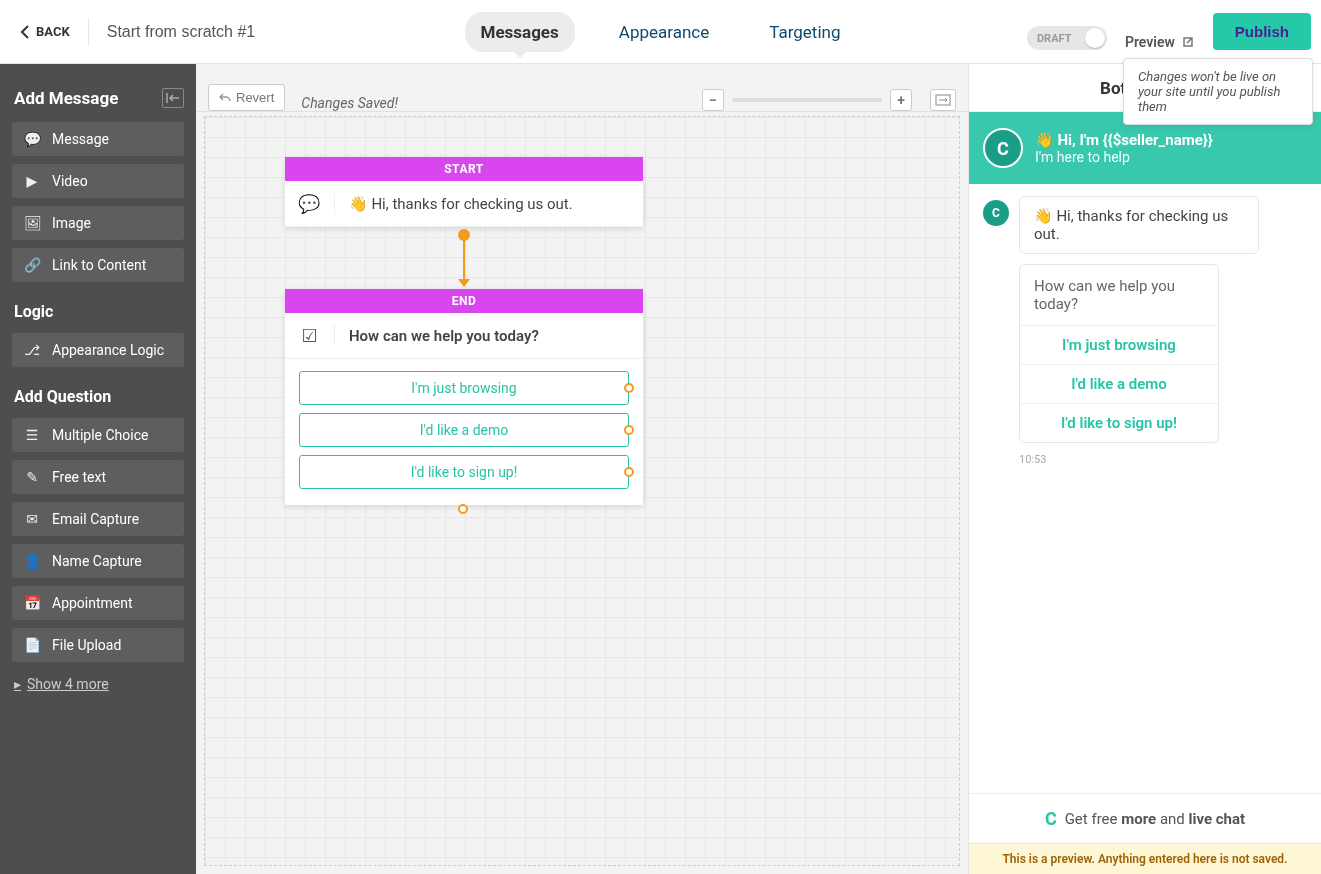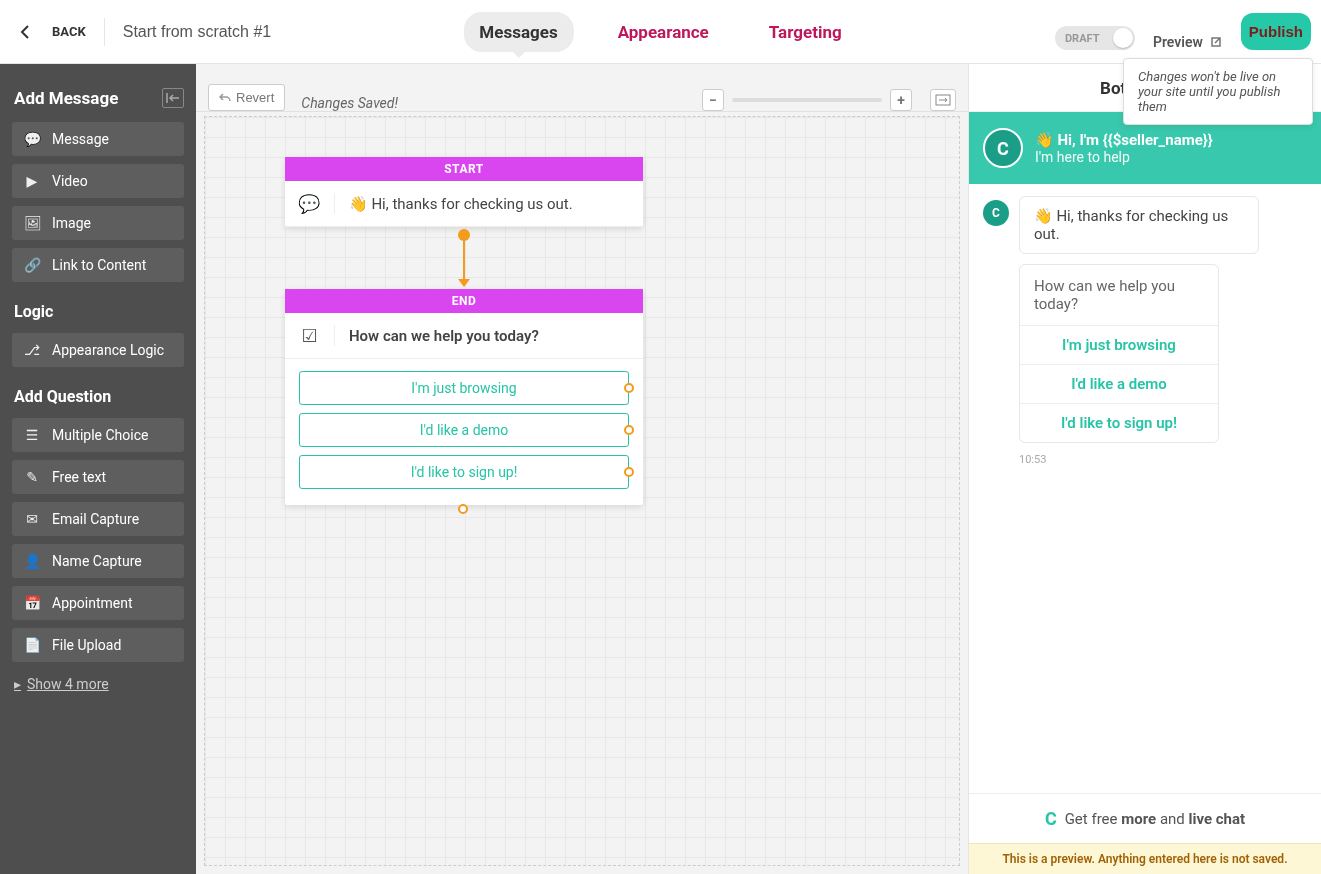--- a/index.html
+++ b/index.html
@@ -1,31 +1,31 @@
 <!DOCTYPE html>
 <html><head>
 <meta charset="utf-8">
 <style>
 * { box-sizing: border-box; margin: 0; padding: 0; }
 body { font-family: -apple-system, BlinkMacSystemFont, "Segoe UI", Roboto, Helvetica, Arial, sans-serif; font-size: 14px; color: #333; background: #fff; width: 1321px; height: 874px; overflow: hidden; }
 
 
 .topbar { height: 64px; border-bottom: 1px solid #e5e5e5; display: flex; align-items: center; padding: 0 10px 0 14px; position: relative; }
-.back-btn { display: flex; align-items: center; gap: 22px; font-weight: 700; font-size: 13px; color: #333; cursor: pointer; padding: 6px; }
+.back-btn { display: flex; align-items: center; gap: 6px; font-weight: 700; font-size: 13px; color: #333; cursor: pointer; padding: 6px; }
 .divider-v { width: 1px; height: 28px; background: #e5e5e5; margin: 0 12px; }
 .title-input { font-size: 16px; color: #555; border: none; outline: none; background: transparent; padding: 4px 6px; width: 260px; }
 .tabs { position: absolute; left: 50%; transform: translateX(-50%); display: flex; gap: 28px; align-items: center; }
-.tab { color: #be185d; font-size: 17px; cursor: pointer; padding: 10px 16px; border-radius: 18px; font-weight: 700; position: relative; }
+.tab { color: #0c4a6e; font-size: 17px; cursor: pointer; padding: 10px 16px; border-radius: 18px; font-weight: 400; position: relative; }
 .tab.active { color: #333; font-weight: 700; background: #ececec; }
 .tab.active::after { content: ""; position: absolute; bottom: -6px; left: 50%; transform: translateX(-50%); width: 0; height: 0; border-left: 6px solid transparent; border-right: 6px solid transparent; border-top: 6px solid #ececec; }
 .right-actions { margin-left: auto; display: flex; align-items: flex-end; gap: 18px; }
 .draft-toggle { width: 80px; height: 24px; background: #e6e6e6; border-radius: 12px; position: relative; color: #999; font-weight: 700; font-size: 11px; display: flex; align-items: center; padding-left: 10px; cursor: pointer; }
 .draft-toggle .knob { position: absolute; right: 2px; top: 2px; width: 20px; height: 20px; background: #fff; border-radius: 50%; box-shadow: 0 1px 2px rgba(0,0,0,0.2); }
 .preview-link { color: #555; font-weight: 600; display: flex; align-items: center; gap: 6px; cursor: pointer; }
-.publish-btn { background: #25c9a8; color: #7f1d1d; border: none; border-radius: 12px; padding: 10px 8px; font-weight: 700; font-size: 15px; cursor: pointer; }
+.publish-btn { background: #25c9a8; color: #4c1d95; border: none; border-radius: 4px; padding: 10px 22px; font-weight: 700; font-size: 15px; cursor: pointer; }
 
 .tooltip-publish { position: absolute; top: 58px; right: 8px; background: #fff; border: 1px solid #ddd; border-radius: 4px; padding: 10px 14px; width: 190px; font-size: 13px; color: #555; font-style: italic; box-shadow: 0 2px 6px rgba(0,0,0,0.08); z-index: 10; }
 
 
 .main { display: flex; height: 810px; }
 
 
 .sidebar-left { width: 196px; background: #4e4e4e; color: #fff; padding: 16px 12px; overflow-y: auto; }
 .sidebar-heading { font-size: 17px; font-weight: 700; margin: 8px 0 14px 2px; display: flex; align-items: center; justify-content: space-between; }
 .collapse-icon { border: 1px solid #888; border-radius: 2px; width: 22px; height: 20px; display: flex; align-items: center; justify-content: center; cursor: pointer; }

